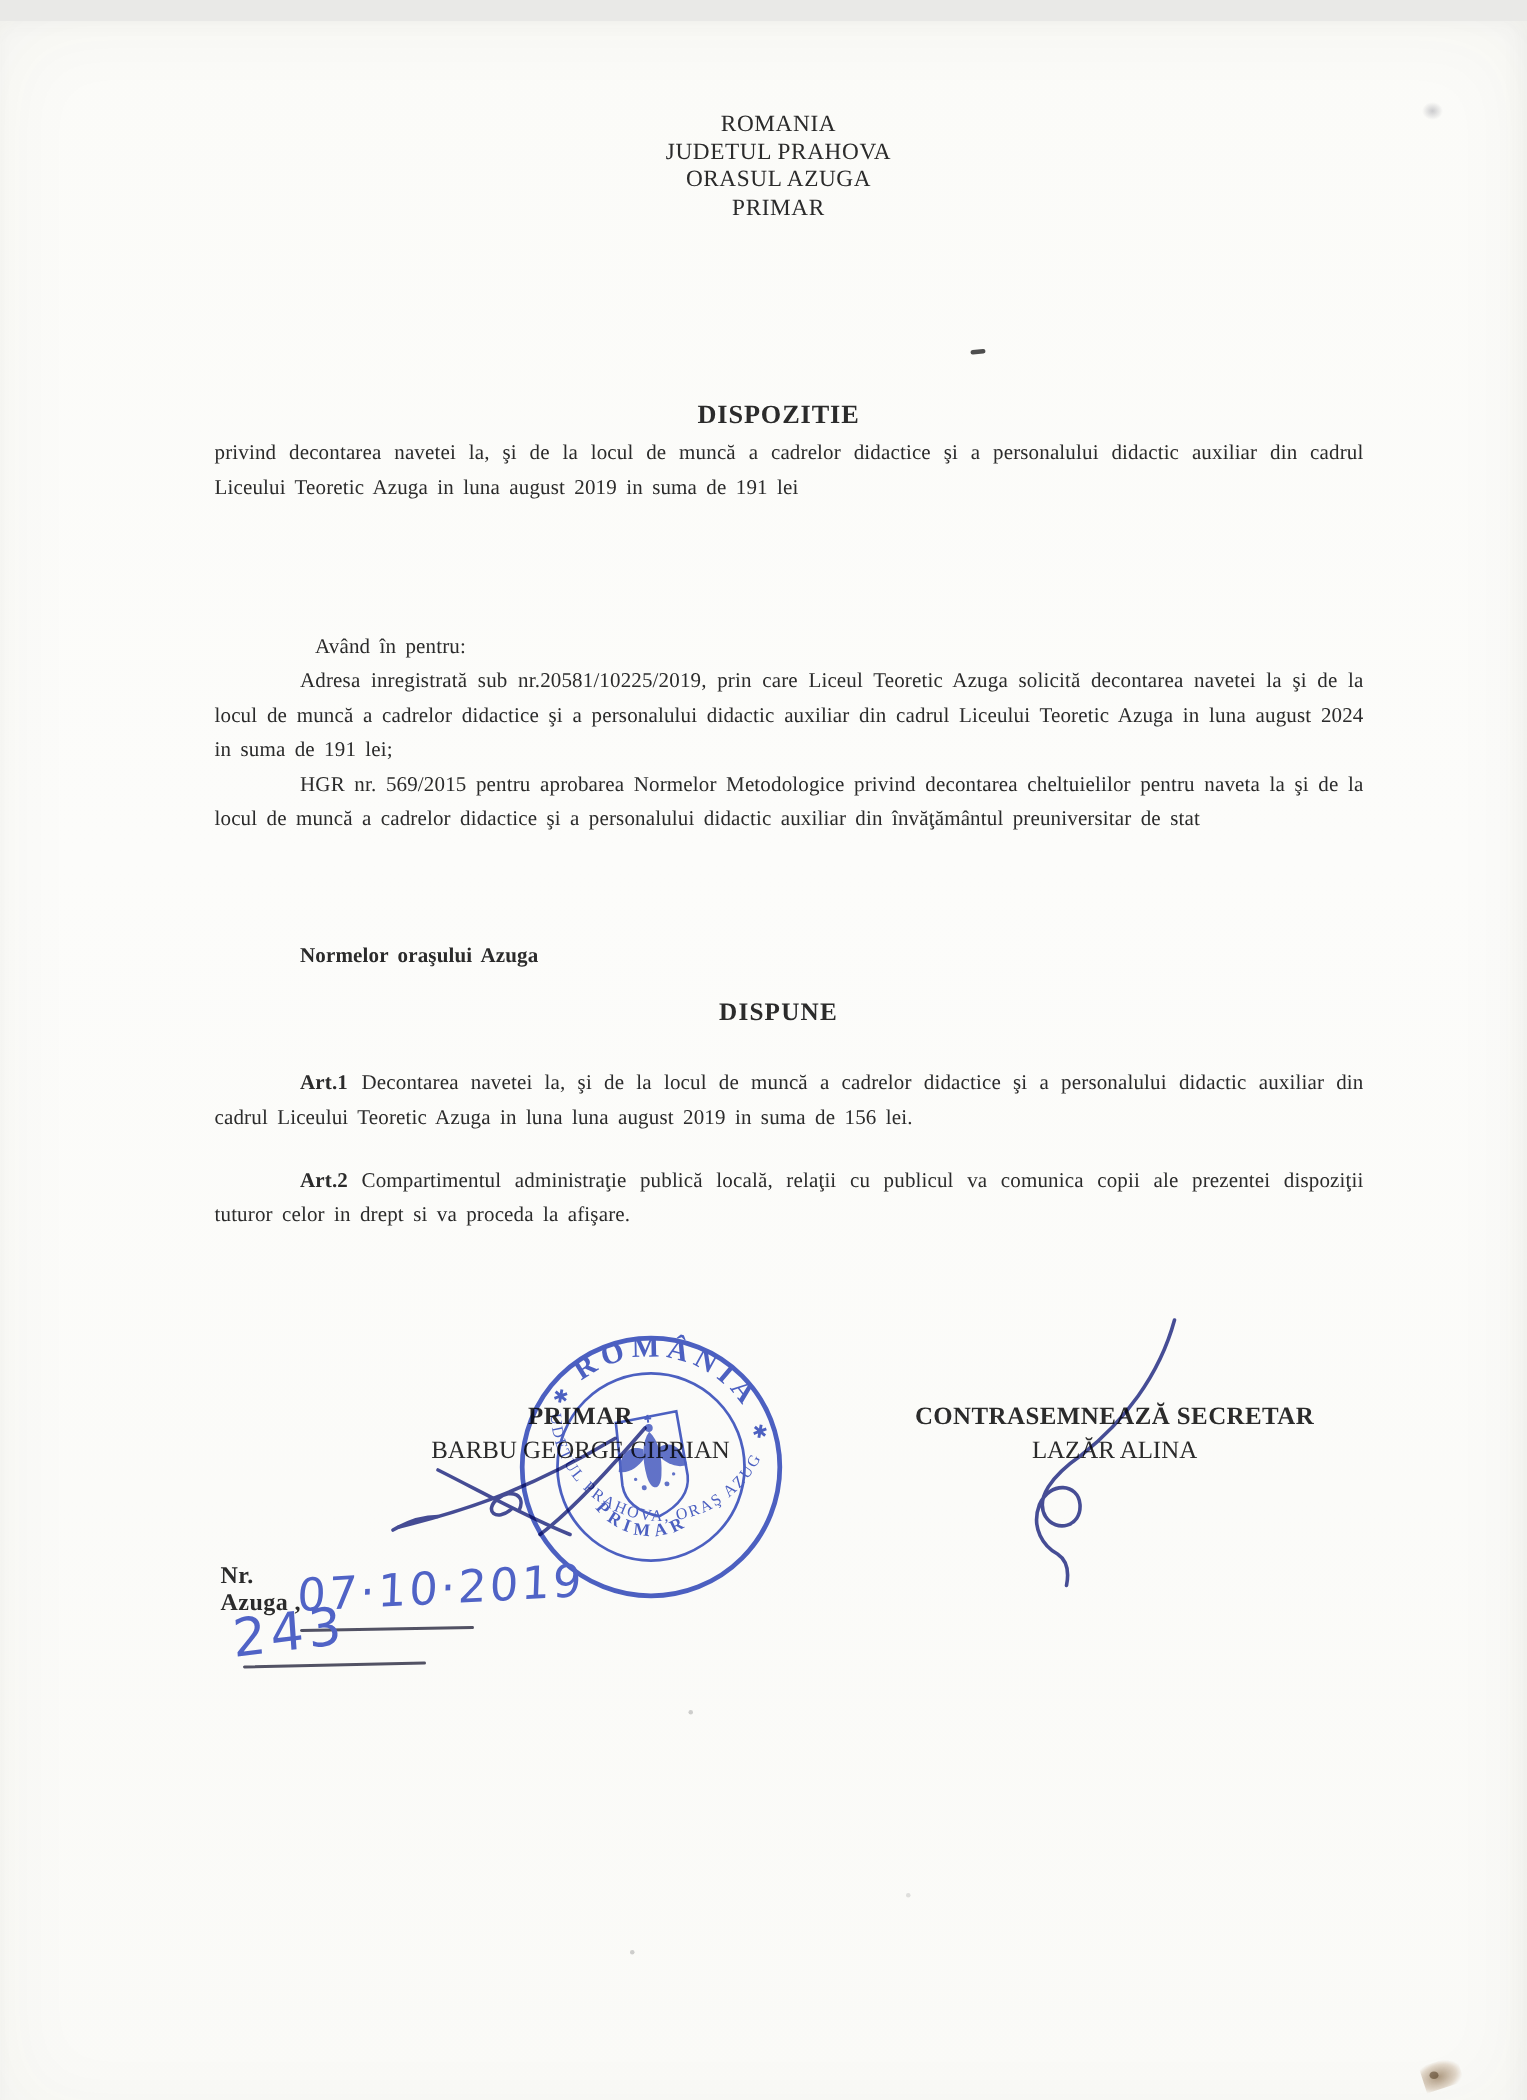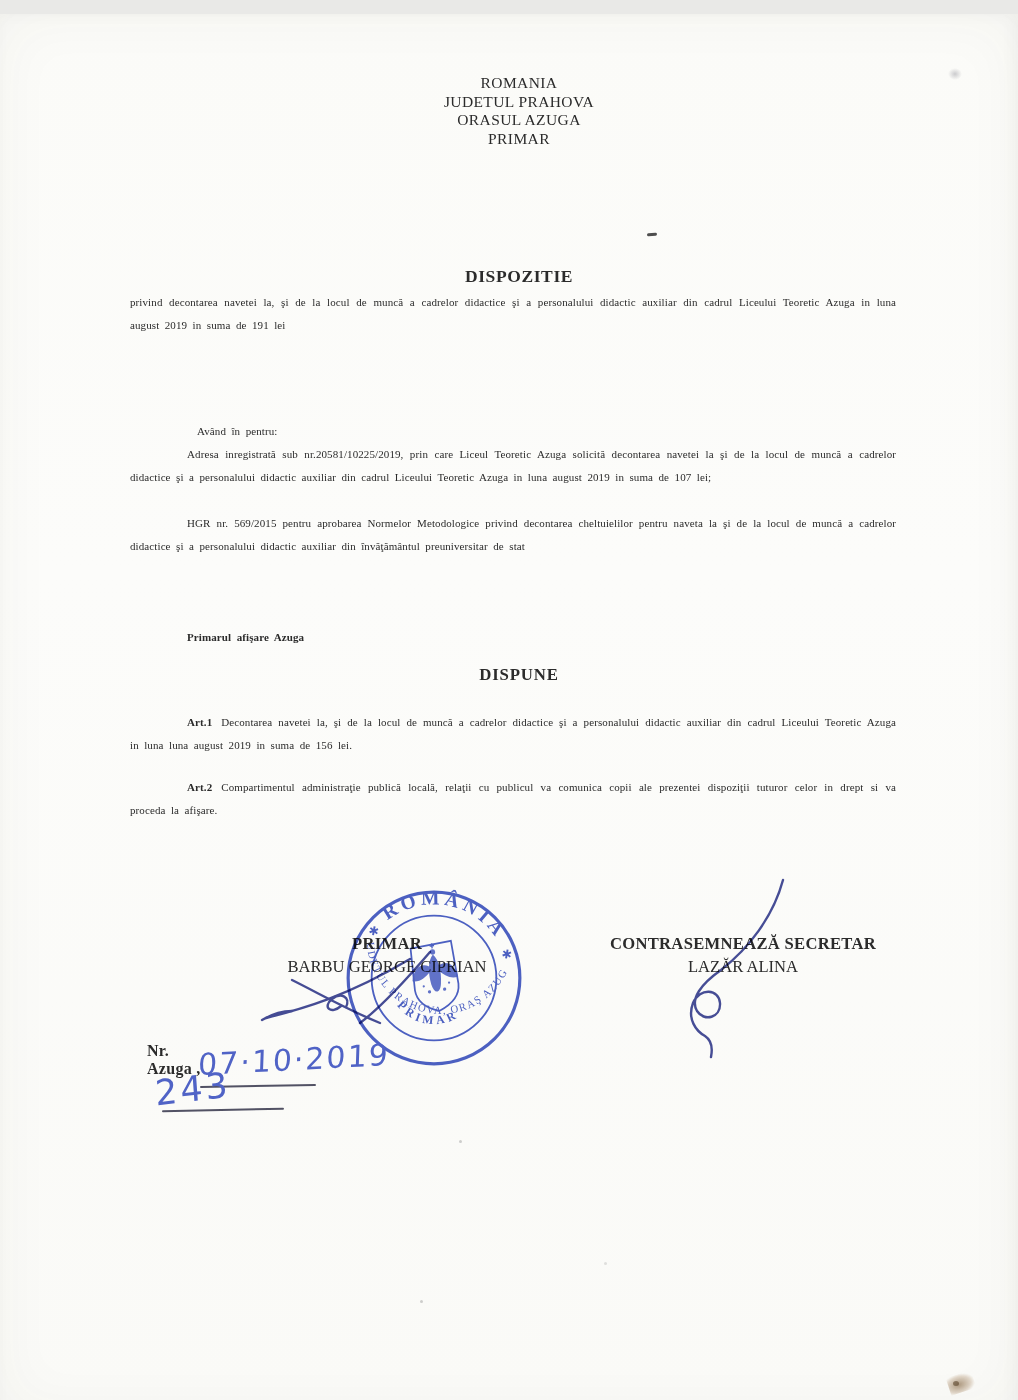--- a/index.html
+++ b/index.html
@@ -11,22 +11,22 @@
     overflow:hidden;
     font-family:"Liberation Serif","DejaVu Serif",serif;
     color:#2b2b2b;
     box-shadow:inset 0 0 60px rgba(60,60,55,0.045), inset -4px 0 14px rgba(80,80,75,0.05);
   }
   .abs{position:absolute;}
   .center{left:0;right:0;text-align:center;transform:translateX(10px);}
   .hdr{top:60px;font-size:15.5px;line-height:18.6px;letter-spacing:0.4px;}
   .title{top:252px;font-size:17.5px;font-weight:bold;letter-spacing:0.6px;}
   .para{
-    left:130px;width:766px;
-    font-size:11px;line-height:23.2px;
+    left:143px;width:766px;
+    font-size:14px;line-height:23.2px;
     text-align:justify;word-spacing:2.6px;letter-spacing:0.1px;
     margin:0;
   }
   .ind{text-indent:57px;}
   .ind2{text-indent:67px;}
   .bold{font-weight:bold;}
   .dispune{top:651px;font-size:16.8px;font-weight:bold;letter-spacing:0.8px;}
   .art-label{font-weight:bold;margin-right:9px;}
   .sigblock{text-align:center;font-size:16.6px;line-height:22.5px;}
   .sigrole{font-weight:bold;letter-spacing:0.3px;}
@@ -66,24 +66,24 @@
   <div class="abs dash-art"></div>
   <div class="abs speck-tr"></div>
   <div class="abs speck" style="left:459px;top:1126px;"></div>
   <div class="abs speck" style="left:420px;top:1286px;"></div>
   <div class="abs speck" style="left:604px;top:1248px;opacity:.6;"></div>
 
   <div class="abs center title">DISPOZITIE</div>
   <p class="abs para" style="top:277px;">privind decontarea navetei la, şi de la locul de muncă a cadrelor didactice şi a personalului didactic auxiliar din cadrul Liceului Teoretic Azuga in luna august 2019  in suma de 191 lei</p>
 
   <p class="abs para ind2" style="top:406px;">Având în pentru:</p>
-  <p class="abs para ind" style="top:429px;">Adresa inregistrată sub nr.20581/10225/2019, prin care Liceul Teoretic Azuga solicită decontarea navetei la şi de la locul de muncă a cadrelor didactice şi a personalului didactic auxiliar din cadrul Liceului Teoretic Azuga in luna august 2019  in suma de 107 lei;</p>
+  <p class="abs para ind" style="top:429px;">Adresa inregistrată sub nr.20581/10225/2019, prin care Liceul Teoretic Azuga solicită decontarea navetei la şi de la locul de muncă a cadrelor didactice şi a personalului didactic auxiliar din cadrul Liceului Teoretic Azuga in luna august 2024  in suma de 191 lei;</p>
   <p class="abs para ind" style="top:498px;">HGR nr. 569/2015 pentru aprobarea Normelor Metodologice privind decontarea cheltuielilor pentru naveta la şi de la locul de muncă a cadrelor didactice şi a personalului didactic auxiliar din învăţământul preuniversitar de stat</p>
 
-  <p class="abs para ind bold" style="top:612px;">Primarul afişare Azuga</p>
+  <p class="abs para ind bold" style="top:612px;">Normelor oraşului Azuga</p>
   <div class="abs center dispune">DISPUNE</div>
 
   <p class="abs para ind" style="top:697px;"><span class="art-label">Art.1</span><span>Decontarea navetei la, şi de la locul de muncă a cadrelor didactice şi a personalului didactic auxiliar din cadrul Liceului Teoretic Azuga in luna luna august 2019  in suma de 156 lei.</span></p>
   <p class="abs para ind" style="top:762px;"><span class="art-label">Art.2</span><span>Compartimentul administraţie publică locală, relaţii cu publicul va comunica copii ale prezentei dispoziţii tuturor celor in drept si va proceda la afişare.</span></p>
 
   <div class="abs sigblock" style="left:268px;top:919px;width:238px;">
     <div class="sigrole">PRIMAR</div>
     <div>BARBU GEORGE CIPRIAN</div>
   </div>
   <div class="abs sigblock" style="left:597px;top:919px;width:292px;">

